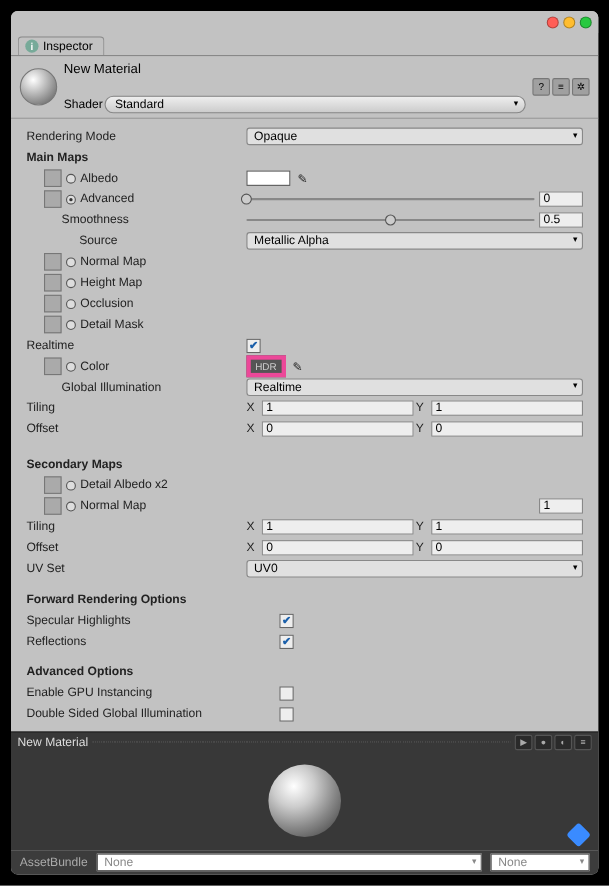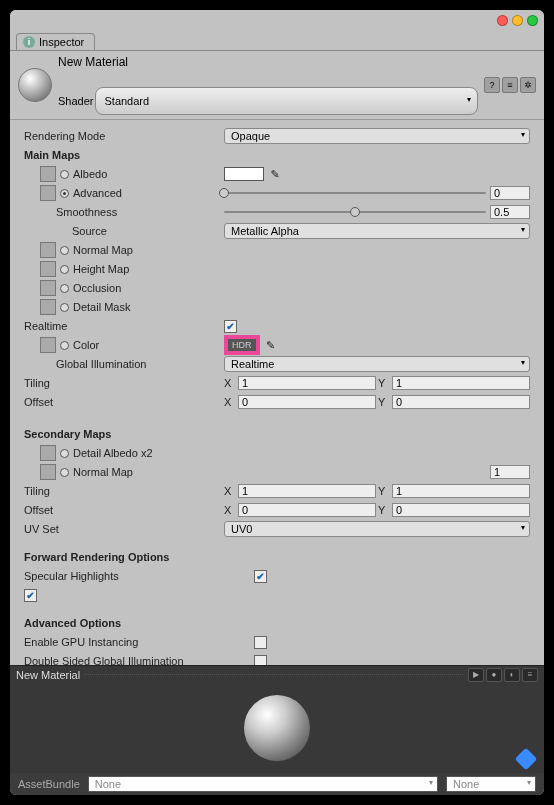--- a/index.html
+++ b/index.html
@@ -10,21 +10,21 @@
 .traffic.red { background: #ff5e57; } .traffic.yellow { background: #ffbd2e; } .traffic.green { background: #28c940; }
 .tab-row { display: flex; align-items: flex-end; padding: 0 6px; height: 20px; }
 .tab { background: #c2c2c2; border: 1px solid #888; border-bottom: none; border-radius: 4px 4px 0 0; padding: 2px 10px 2px 6px; font-size: 11px; display: flex; align-items: center; gap: 4px; }
 .tab-icon { width: 12px; height: 12px; background: #7a9; border-radius: 50%; display: inline-flex; align-items: center; justify-content: center; font-size: 9px; color: #fff; font-weight: bold; }
 .header { border-top: 1px solid #888; border-bottom: 1px solid #999; padding: 4px 8px; display: flex; align-items: center; gap: 6px; }
 .mat-preview { width: 34px; height: 34px; background: radial-gradient(circle at 35% 30%, #fff 0%, #ccc 30%, #888 70%, #555 100%); border-radius: 50%; border: 1px solid #777; flex-shrink: 0; }
 .header-content { flex: 1; }
 .mat-name { font-size: 12px; }
 .shader-row { display: flex; align-items: center; gap: 2px; margin-top: 18px; }
 .shader-label { font-size: 11px; }
-.shader-select { flex: 1; height: 28px; background: linear-gradient(#eee,#ccc); border: 1px solid #888; border-radius: 8px; font-size: 11px; padding: 0 8px; text-align: left; position: relative; }
+.shader-select { flex: 1; height: 16px; background: linear-gradient(#eee,#ccc); border: 1px solid #888; border-radius: 8px; font-size: 11px; padding: 0 8px; text-align: left; position: relative; }
 .shader-select::after { content: "▾"; position: absolute; right: 6px; font-size: 8px; }
 .header-icons { display: flex; gap: 2px; }
 .hicon { width: 16px; height: 16px; background: #a0a0a0; border: 1px solid #777; border-radius: 2px; font-size: 9px; display: flex; align-items: center; justify-content: center; }
 .body { flex: 1; overflow-y: auto; padding: 6px 14px; font-size: 11px; color: #222; }
 .row { display: flex; align-items: center; height: 18px; margin: 1px 0; }
 .label { flex: 0 0 200px; }
 .label.indent1 { padding-left: 16px; }
 .label.indent2 { padding-left: 32px; }
 .label.indent3 { padding-left: 48px; }
 .label.bold { font-weight: bold; }
@@ -272,20 +272,21 @@
     <div class="row">
         <div class="label bold">Forward Rendering Options</div>
       </div>
     <div class="row">
       <div class="label" style="flex:0 0 230px">Specular Highlights</div>
       <div class="controls">
           <div class="checkbox">✔</div>
         </div>
     </div>
     <div class="row">
+      <div class="label" style="flex:0 0 230px">Reflections</div>
       <div class="controls">
           <div class="checkbox">✔</div>
         </div>
     </div>
 
     <div class="section-gap"></div>
     <div class="row">
         <div class="label bold">Advanced Options</div>
       </div>
     <div class="row">

